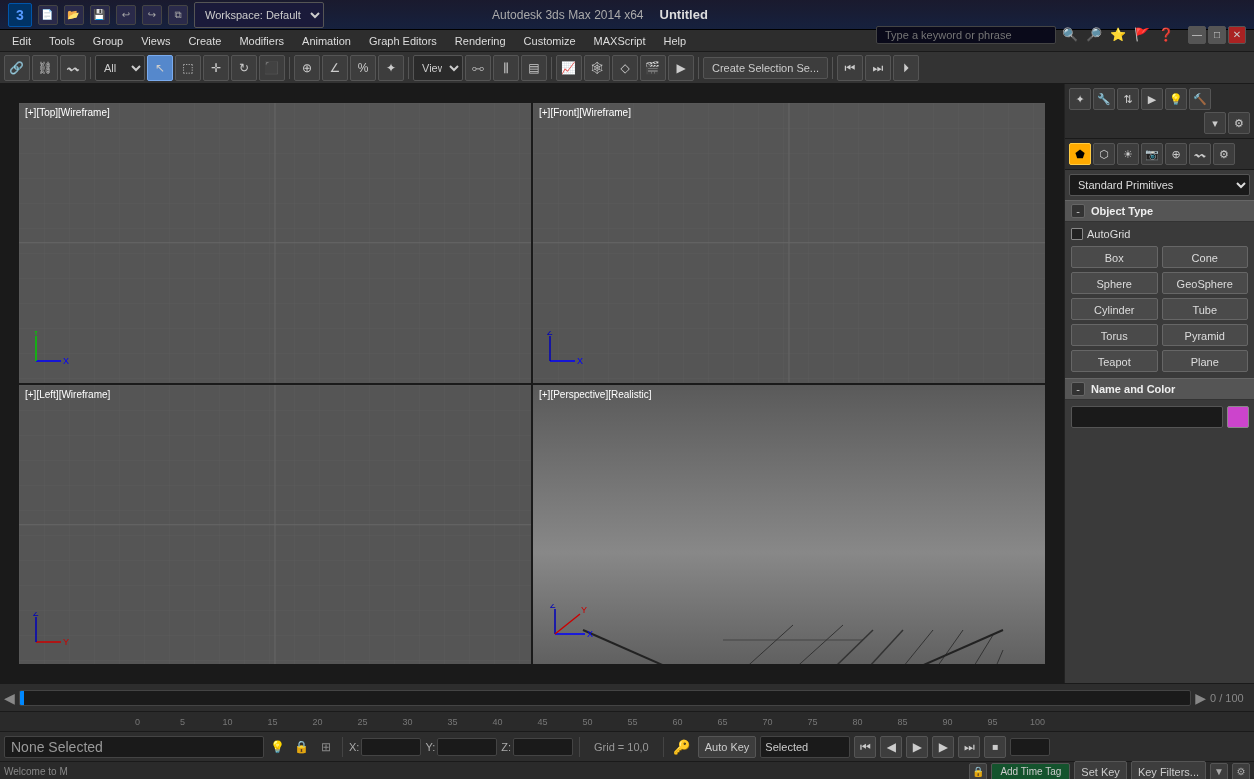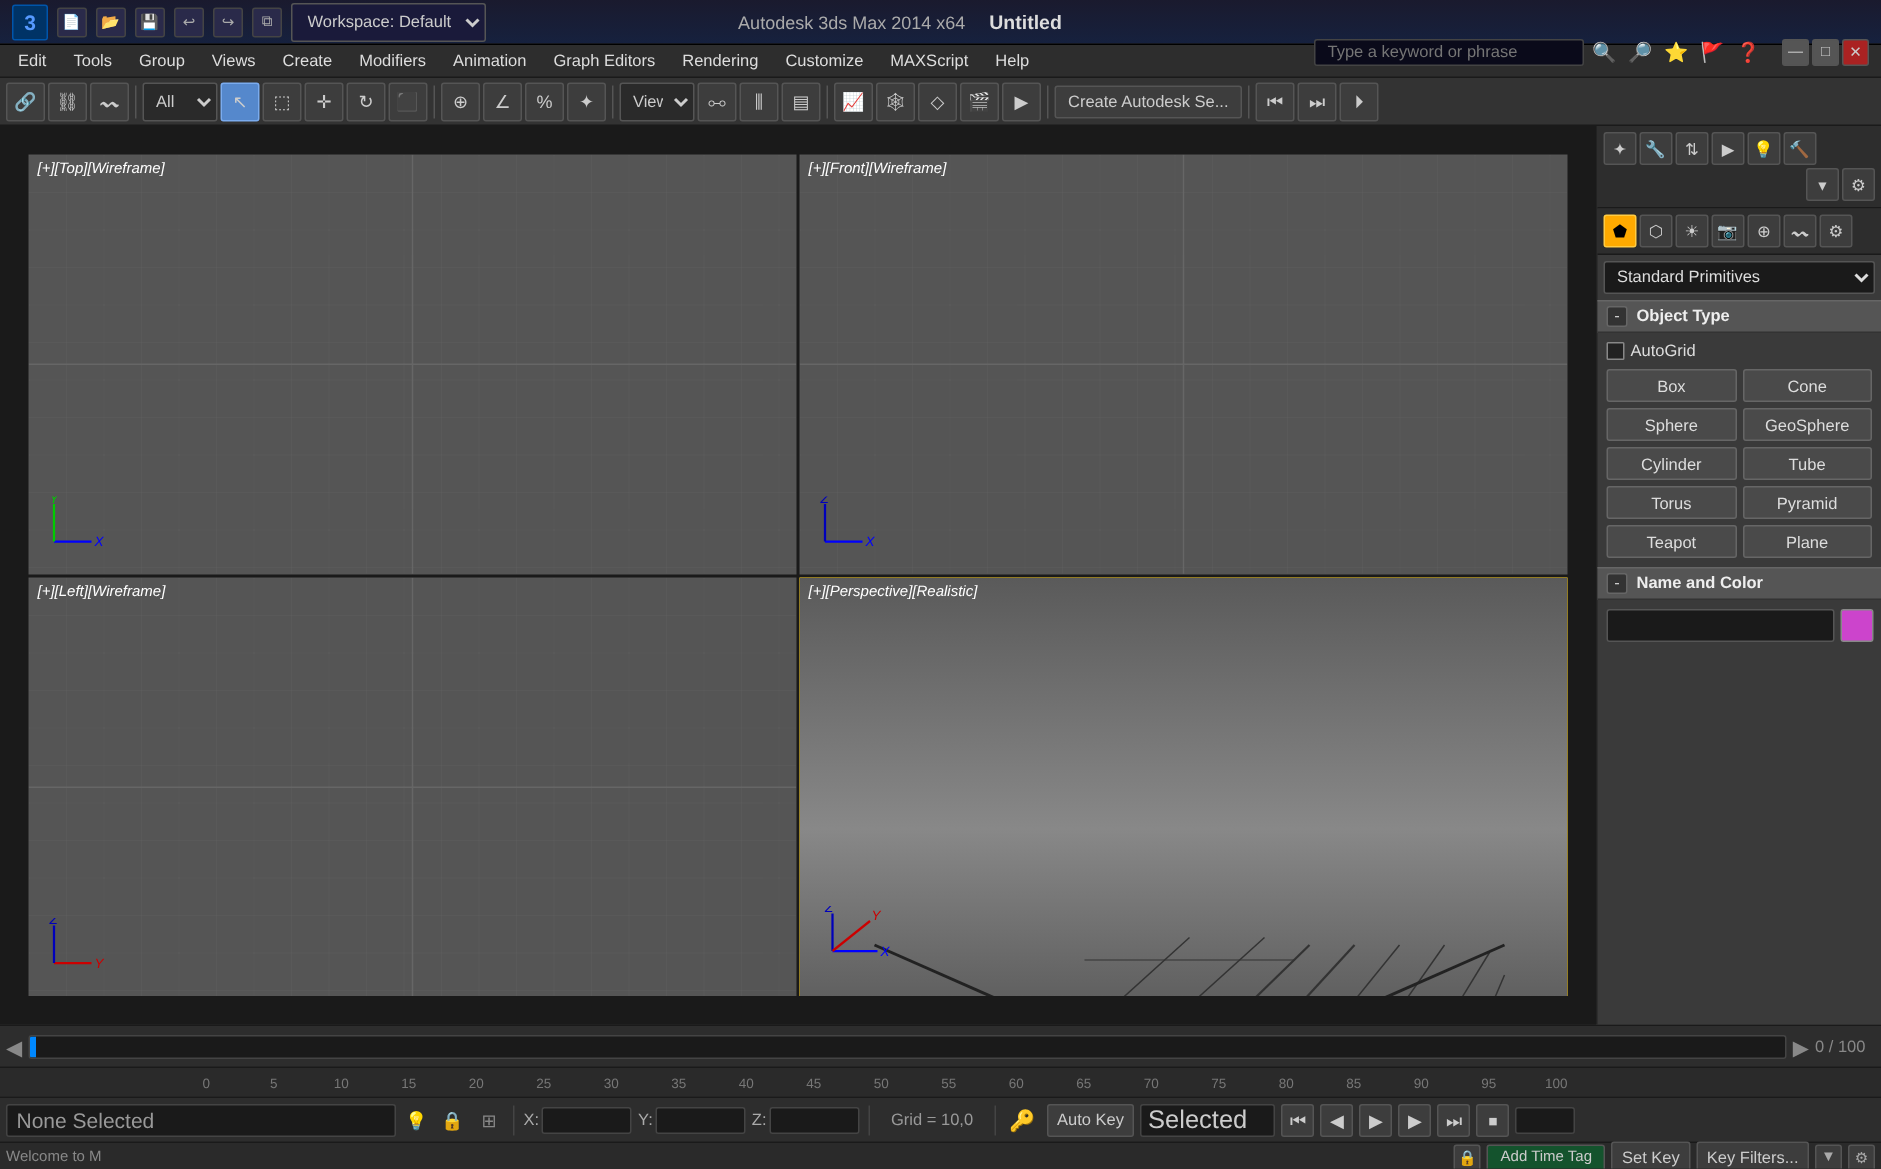--- a/index.html
+++ b/index.html
@@ -206,21 +206,20 @@
 
     
     #viewports {
       flex: 1;
       display: grid;
       grid-template-columns: 1fr 1fr;
       grid-template-rows: 1fr 1fr;
       gap: 2px;
       background: #1a1a1a;
       padding: 19px;
-      font-style: italic;
     }
     .viewport {
       background: #555;
       position: relative;
       overflow: hidden;
     }
     .viewport-label {
       position: absolute;
       top: 4px;
       left: 6px;
@@ -532,21 +531,21 @@
       cursor: pointer;
       white-space: nowrap;
       text-align: center;
     }
     #selected-display {
       height: 22px;
       background: #1a1a1a;
       border: 1px solid #444;
       color: #ccc;
       padding: 0 4px;
-      font-size: 17px;
+      font-size: 11px;
       border-radius: 2px;
       min-width: 90px;
       display: flex;
       align-items: center;
     }
     .playback-btn {
       width: 22px;
       height: 22px;
       background: #3d3d3d;
       border: 1px solid #555;
@@ -678,21 +677,21 @@
   <div class="toolbar-btn">⧟</div>
   <div class="toolbar-btn">⫼</div>
   <div class="toolbar-btn">▤</div>
   <div class="toolbar-separator"></div>
   <div class="toolbar-btn">📈</div>
   <div class="toolbar-btn">🕸</div>
   <div class="toolbar-btn">◇</div>
   <div class="toolbar-btn">🎬</div>
   <div class="toolbar-btn">▶</div>
   <div class="toolbar-separator"></div>
-  <button id="create-selection-btn">Create Autodesk Se...</button>
+  <button id="create-selection-btn">Create Selection Se...</button>
   <div class="toolbar-separator"></div>
   <div class="toolbar-btn">⏮</div>
   <div class="toolbar-btn">⏭</div>
   <div class="toolbar-btn">⏵</div>
 </div>
 
 <div id="main-area" style="display:flex; height:calc(779px - 30px - 22px - 32px - 28px - 20px - 48px);">
 
   <div id="viewports">
 

